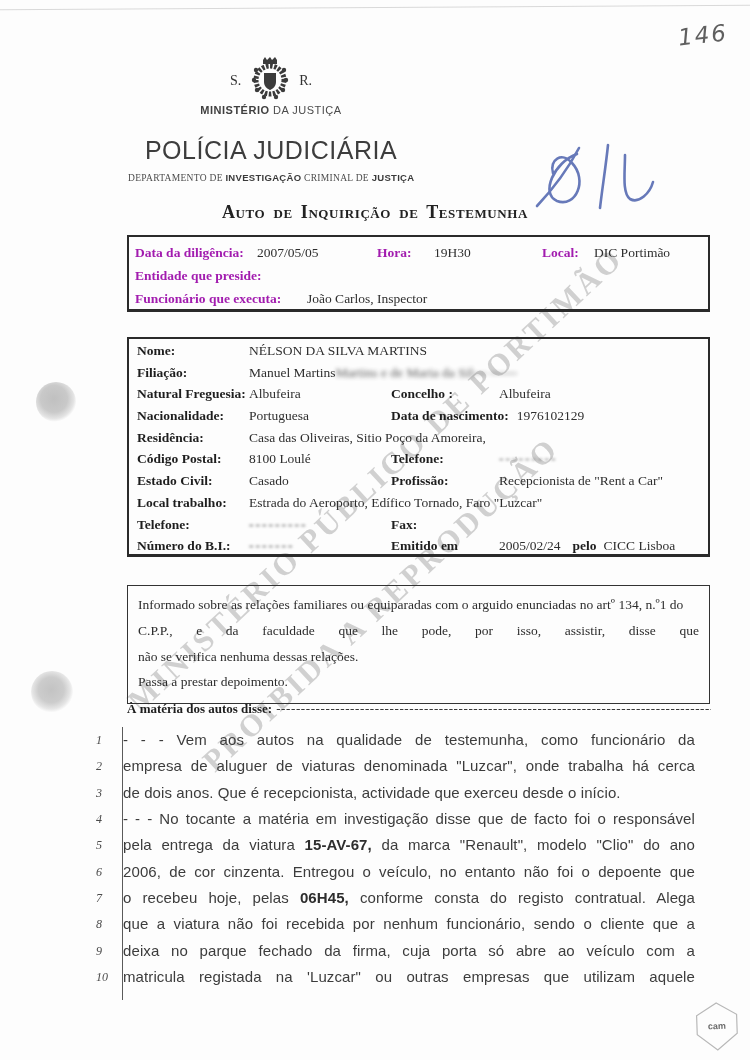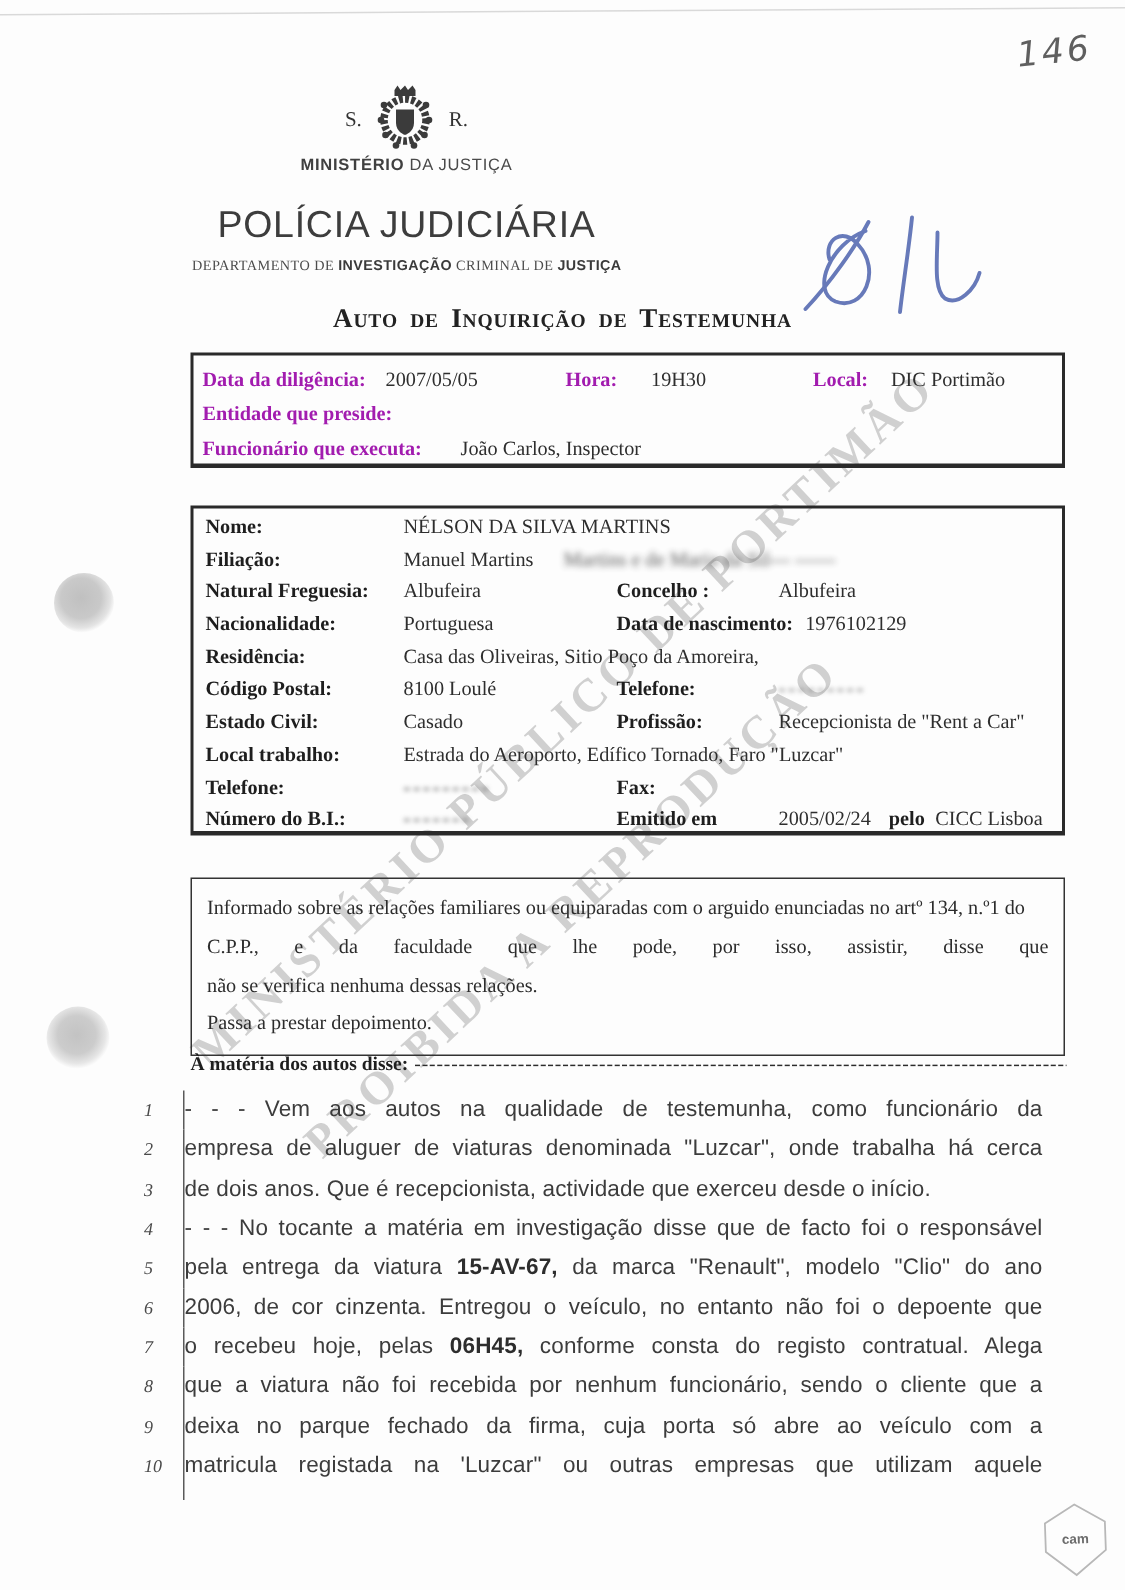--- a/index.html
+++ b/index.html
@@ -55,21 +55,21 @@
   .b1row{display:flex;align-items:baseline;line-height:23.2px;white-space:nowrap;}
   .b1row .lab{font-weight:700;color:#a21caf;}
   .w122{width:122px;flex:none;} .w120{width:120px;flex:none;} .w57{width:57px;flex:none;}
   .w108{width:108px;flex:none;} .w52{width:52px;flex:none;} .w172{width:172px;flex:none;}
 
   
   .box2{position:absolute;left:127px;top:337px;width:583px;height:220px;box-sizing:border-box;
         border:2px solid #2a2a2a;border-bottom-width:3px;padding:4px 8px;font-size:13.5px;}
   .id-row{display:flex;align-items:baseline;height:21.7px;white-space:nowrap;}
   .id-row .lbl{font-weight:700;color:#1e1e1e;min-width:112px;flex:none;}
-  .id-row .val{color:#2e2e2e;margin-left:20px;}
+  .id-row .val{color:#2e2e2e;}
   .id-row .vw{width:142px;flex:none;overflow:visible;}
   .id-row .lbl2{font-weight:700;color:#1e1e1e;min-width:100px;flex:none;margin-right:8px;}
   .id-row .val2{margin-right:12px;}
   .id-row .lbl3{font-weight:700;color:#1e1e1e;margin-right:7px;}
   .blur{filter:blur(2.1px);opacity:.8;}
   .red{filter:blur(1.8px);letter-spacing:2px;color:#4a4a4a;}
 
   
   .box3{position:absolute;left:127px;top:585px;width:583px;box-sizing:border-box;
         border:1.5px solid #333;padding:6px 10px 8px 10px;font-size:13.5px;}

